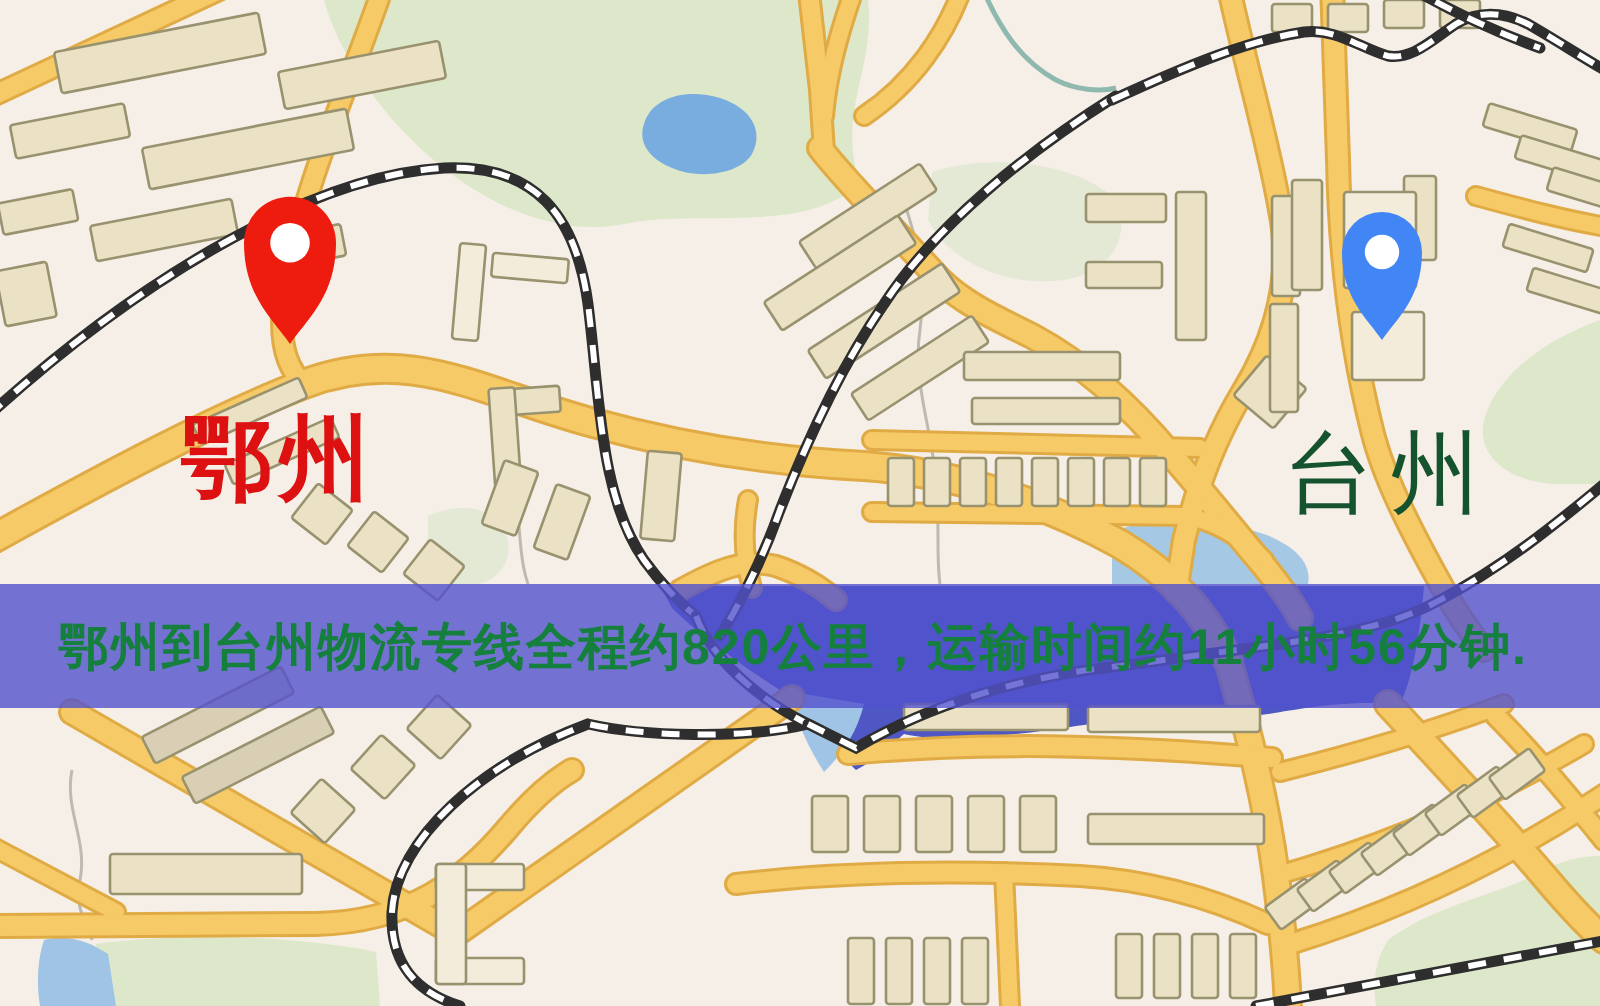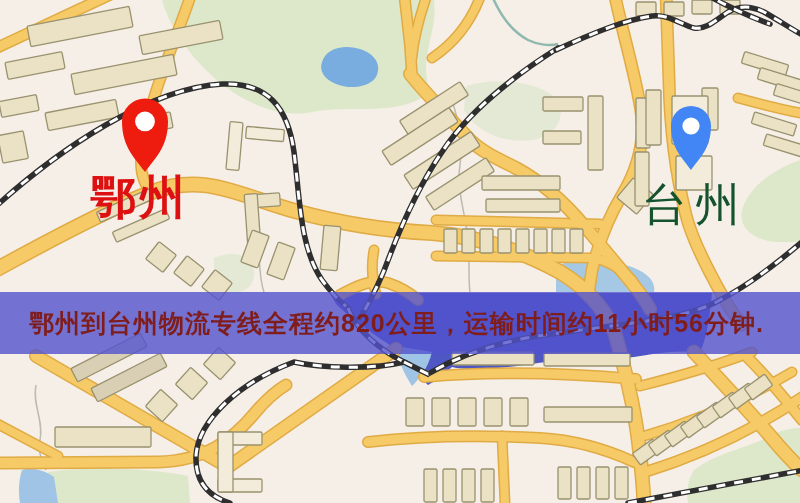--- a/index.html
+++ b/index.html
@@ -4,21 +4,21 @@
 <style>
   html,body{margin:0;padding:0;background:#ddd;}
   .stage{
     position:relative;width:800px;height:503px;overflow:hidden;
     font-family:"Liberation Sans","DejaVu Sans",sans-serif;
     background:#f6efe7;
   }
   .stage svg{position:absolute;left:0;top:0;}
   .city-label{
     position:absolute;white-space:nowrap;line-height:1;
-    user-select:none;pointer-events:none;
+    user-select:none;pointer-events:none;margin-top:32px;
   }
   .route-banner{
     position:absolute;left:0;width:100%;
     display:flex;align-items:center;box-sizing:border-box;
     padding-left:22px;color:#fff;font-weight:bold;font-size:25px;
     letter-spacing:1px;z-index:5;
   }
 </style>
 </head>
 <body>
@@ -216,20 +216,20 @@
       </g>
       <g>
         <path d="M 691 170
      C 683.4 159 671 149 671 126
      A 20 20 0 1 1 711 126
      C 711 149 698.6 159 691 170 Z" fill="#4285f4"></path>
         <circle cx="691" cy="126" r="8.6" fill="#ffffff"></circle>
       </g>
     </svg>
 
-  <div class="route-banner" style="top: 292px; height: 62px; background: rgba(82, 82, 206, 0.8); color: #7f1d1d; padding-left: 29px;">
+  <div class="route-banner" style="top: 292px; height: 62px; background: rgba(82, 82, 206, 0.8); color: #15803d; padding-left: 29px;">
     <span>鄂州到台州物流专线全程约820公里，运输时间约11小时56分钟.</span>
   </div>
 
   <div class="city-label" style="left: 90px; top: 174px; color: rgb(221, 17, 17); font-size: 46px; font-weight: 700; letter-spacing: 3px;">鄂州</div>
 
   <div class="city-label" style="left: 642px; top: 182px; color: #14532d; font-size: 45px; font-weight: 400; letter-spacing: 8px;">台州</div>
 </div>
 
 </body></html>

